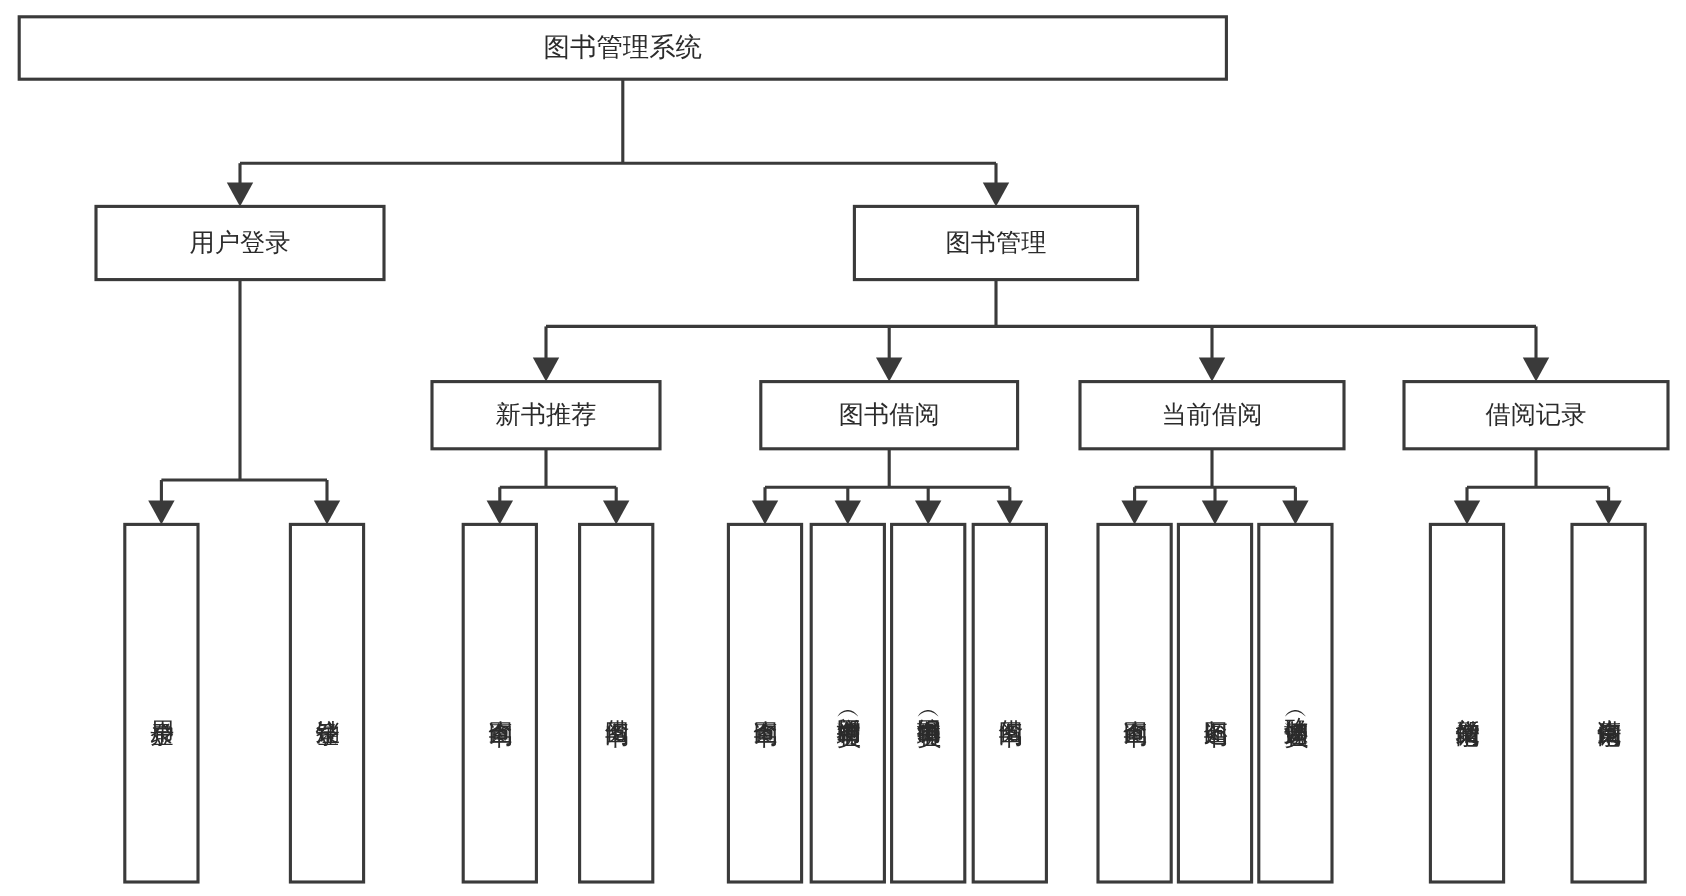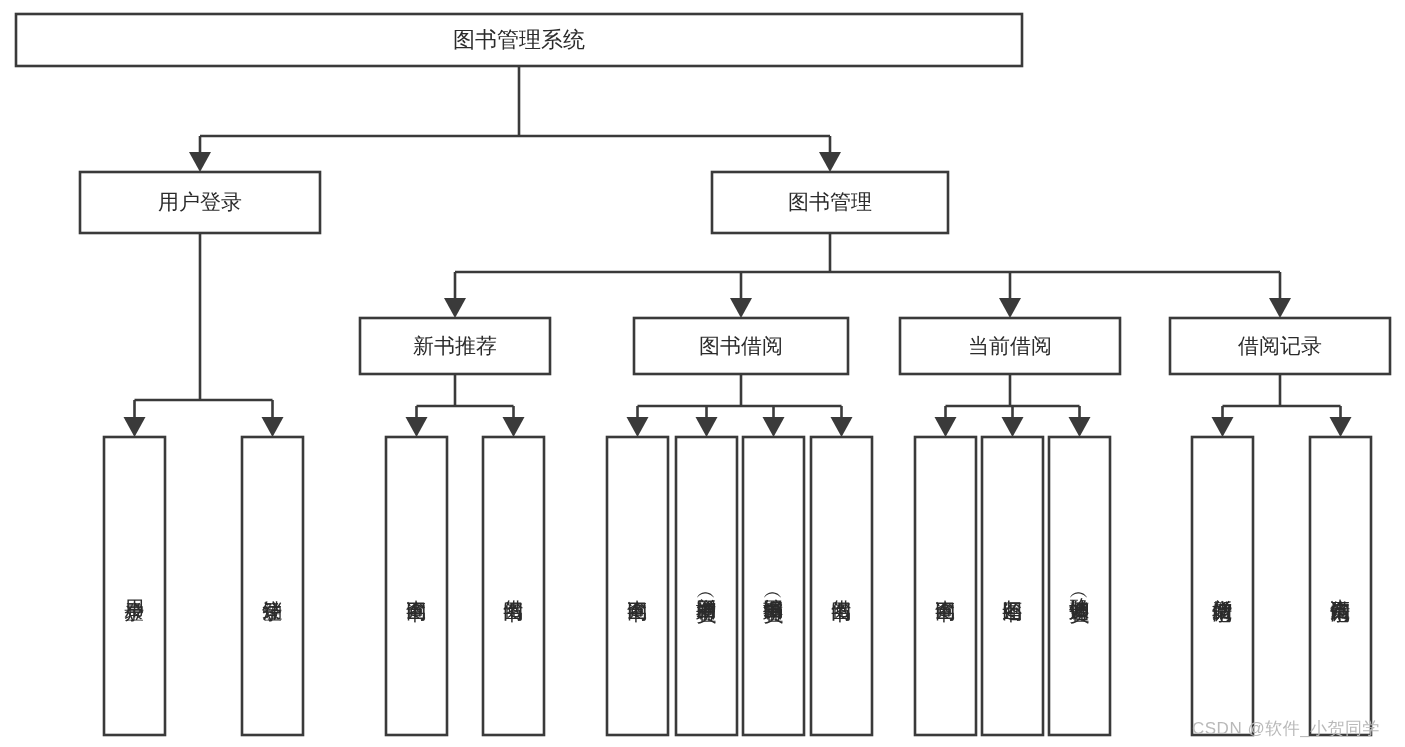--- a/index.html
+++ b/index.html
@@ -222,15 +222,14 @@
       <div class="leaf-label" style="left: 676px; top: 437px; width: 61px; height: 298px;">新增图书（管理员）</div>
       <div class="leaf-label" style="left: 743px; top: 437px; width: 61px; height: 298px;">编辑图书（管理员）</div>
       <div class="leaf-label" style="left: 811px; top: 437px; width: 61px; height: 298px;">借阅图书</div>
       <div class="leaf-label" style="left: 915px; top: 437px; width: 61px; height: 298px;">查询图书</div>
       <div class="leaf-label" style="left: 982px; top: 437px; width: 61px; height: 298px;">归还图书</div>
       <div class="leaf-label" style="left: 1049px; top: 437px; width: 61px; height: 298px;">确认归还（管理员）</div>
       <div class="leaf-label" style="left: 1192px; top: 437px; width: 61px; height: 298px;">新增借阅记录</div>
       <div class="leaf-label" style="left: 1310px; top: 437px; width: 61px; height: 298px;">查询借阅记录</div>
     </div>
 
-  <div class="watermark" style="left: 1192px; top: 717px; color: rgb(185, 185, 185);">CSDN @软件_小贺同学</div>
 
 </div>
 
 </body></html>

